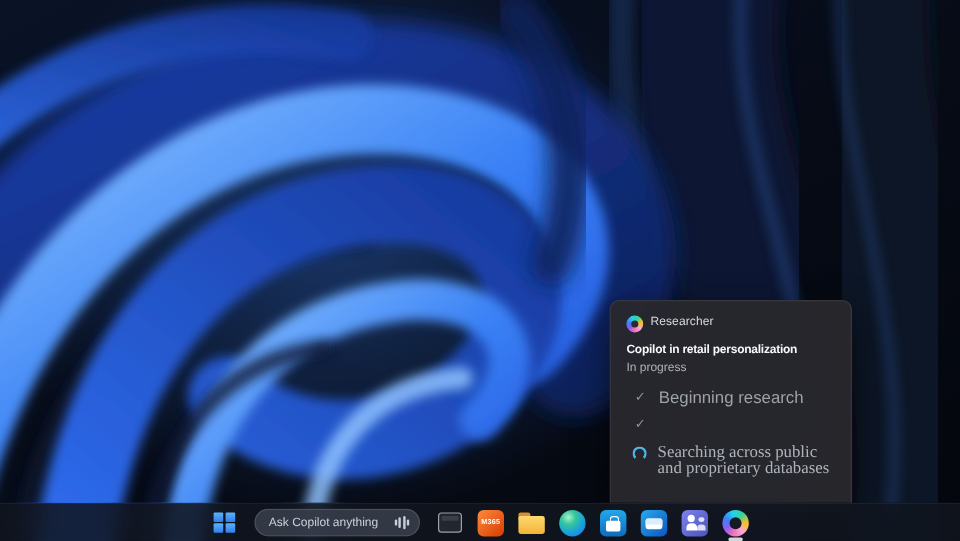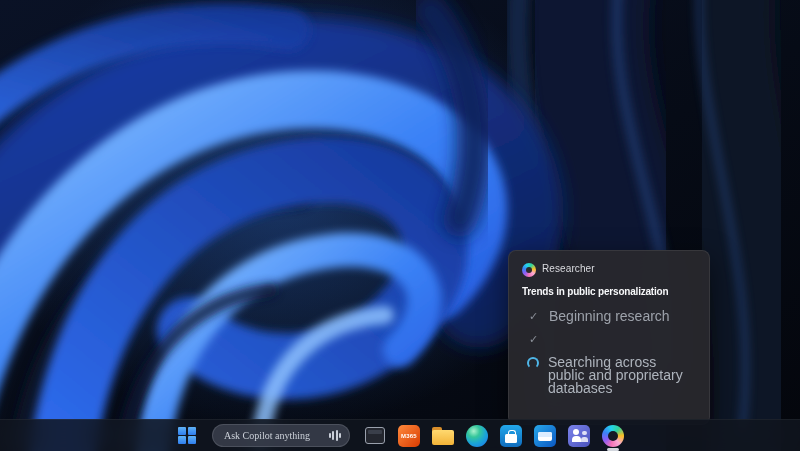--- a/index.html
+++ b/index.html
@@ -30,21 +30,21 @@
   }
   .r-icon::after { content:""; position:absolute; inset:4px; border-radius:50%; background:#2a2a2e; }
   .r-name { font-size:10px; color:#d9dadf; letter-spacing:0.1px; }
   .card-title {
     margin-top:9px; font-size:10px; font-weight:bold; color:#f7f8fa;
     letter-spacing:-0.2px; white-space:nowrap; overflow:hidden;
   }
   .card-status { margin-top:4px; font-size:10px; color:#aeb2ba; }
   .steps { margin-top:13px; padding-left:5px; }
   .step { display:flex; align-items:flex-start; gap:9px; margin-bottom:10px; }
-  .step:last-child { margin-bottom:16px; }
+  .step:last-child { margin-bottom:16px;font-family:Liberation Serif, serif; }
   .check { width:13px; flex:0 0 auto; color:#8b9099; font-size:11px; line-height:13px; text-align:center; }
   .step-label { font-size:14px; line-height:13px; color:#9da2ab; max-width:150px; }
   .step-label.active { color:#aeb4bd; }
   .spinner {
     width:12px; height:12px; flex:0 0 auto; margin-top:1px;
     border-radius:50%;
     border:2px solid #4fb6e8;
     border-bottom-color:transparent;
     animation:spin 1.1s linear infinite;
   }
@@ -72,21 +72,21 @@
   .start-logo i { background:linear-gradient(180deg,#5fb2f6,#2f7ef0); border-radius:1px; }
 
   
   .search {
     height:23px; min-width:138px; border-radius:12px;
     background:rgba(58,64,78,0.85);
     border:1px solid rgba(255,255,255,0.12);
     display:flex; align-items:center; gap:8px;
     padding:0 8px 0 11px; margin:0 6px; cursor:pointer;
   }
-  .search-text { font-size:10px; color:#ccd1d9; white-space:nowrap;font-family:Liberation Serif, serif; }
+  .search-text { font-size:10px; color:#ccd1d9; white-space:nowrap; }
   .voice { display:flex; align-items:center; gap:1.5px; height:12px; margin-left:auto; }
   .voice i { width:2px; border-radius:1px; background:#c9ced8; display:block; }
   .voice i:nth-child(1){height:5px;} .voice i:nth-child(2){height:9px;}
   .voice i:nth-child(3){height:11px;} .voice i:nth-child(4){height:5px;}
 
   
   .icon-window { width:20px; height:17px; background:#23262e; border:1.5px solid #9aa1ad; border-radius:3px; }
   .icon-window i { display:block; margin:2px 2px 0 2px; height:4px; background:#3a3f4a; border-radius:1px; }
 
   .icon-m365 {
@@ -179,21 +179,22 @@
     <path d="M 260,440 C 270,360 320,320 385,315" stroke="#8fc2ff" stroke-width="18" fill="none" stroke-linecap="round" opacity="0.85" filter="url(#soft)"></path>
     <path d="M -30,120 C 60,40 180,10 290,30" stroke="url(#g2)" stroke-width="40" fill="none" stroke-linecap="round" opacity="0.9" filter="url(#soft)"></path>
     <path d="M 430,10 C 470,60 490,140 460,220" stroke="#10245c" stroke-width="34" fill="none" stroke-linecap="round" opacity="0.9" filter="url(#soft2)"></path>
   </svg>
 
   <div class="card">
     <div class="card-head">
       <span class="r-icon"></span>
       <span class="r-name">Researcher</span>
     </div>
-    <div class="card-title">Trends in public personalization</div>
+    <div class="card-title">Copilot in retail personalization</div>
+    <div class="card-status">In progress</div>
     <div class="steps">
       <div class="step">
         <span class="check">✓</span>
         <span class="step-label">Beginning research</span>
       </div>
       <div class="step">
         <span class="check">✓</span>
       </div>
       <div class="step">
         <span class="spinner"></span>

